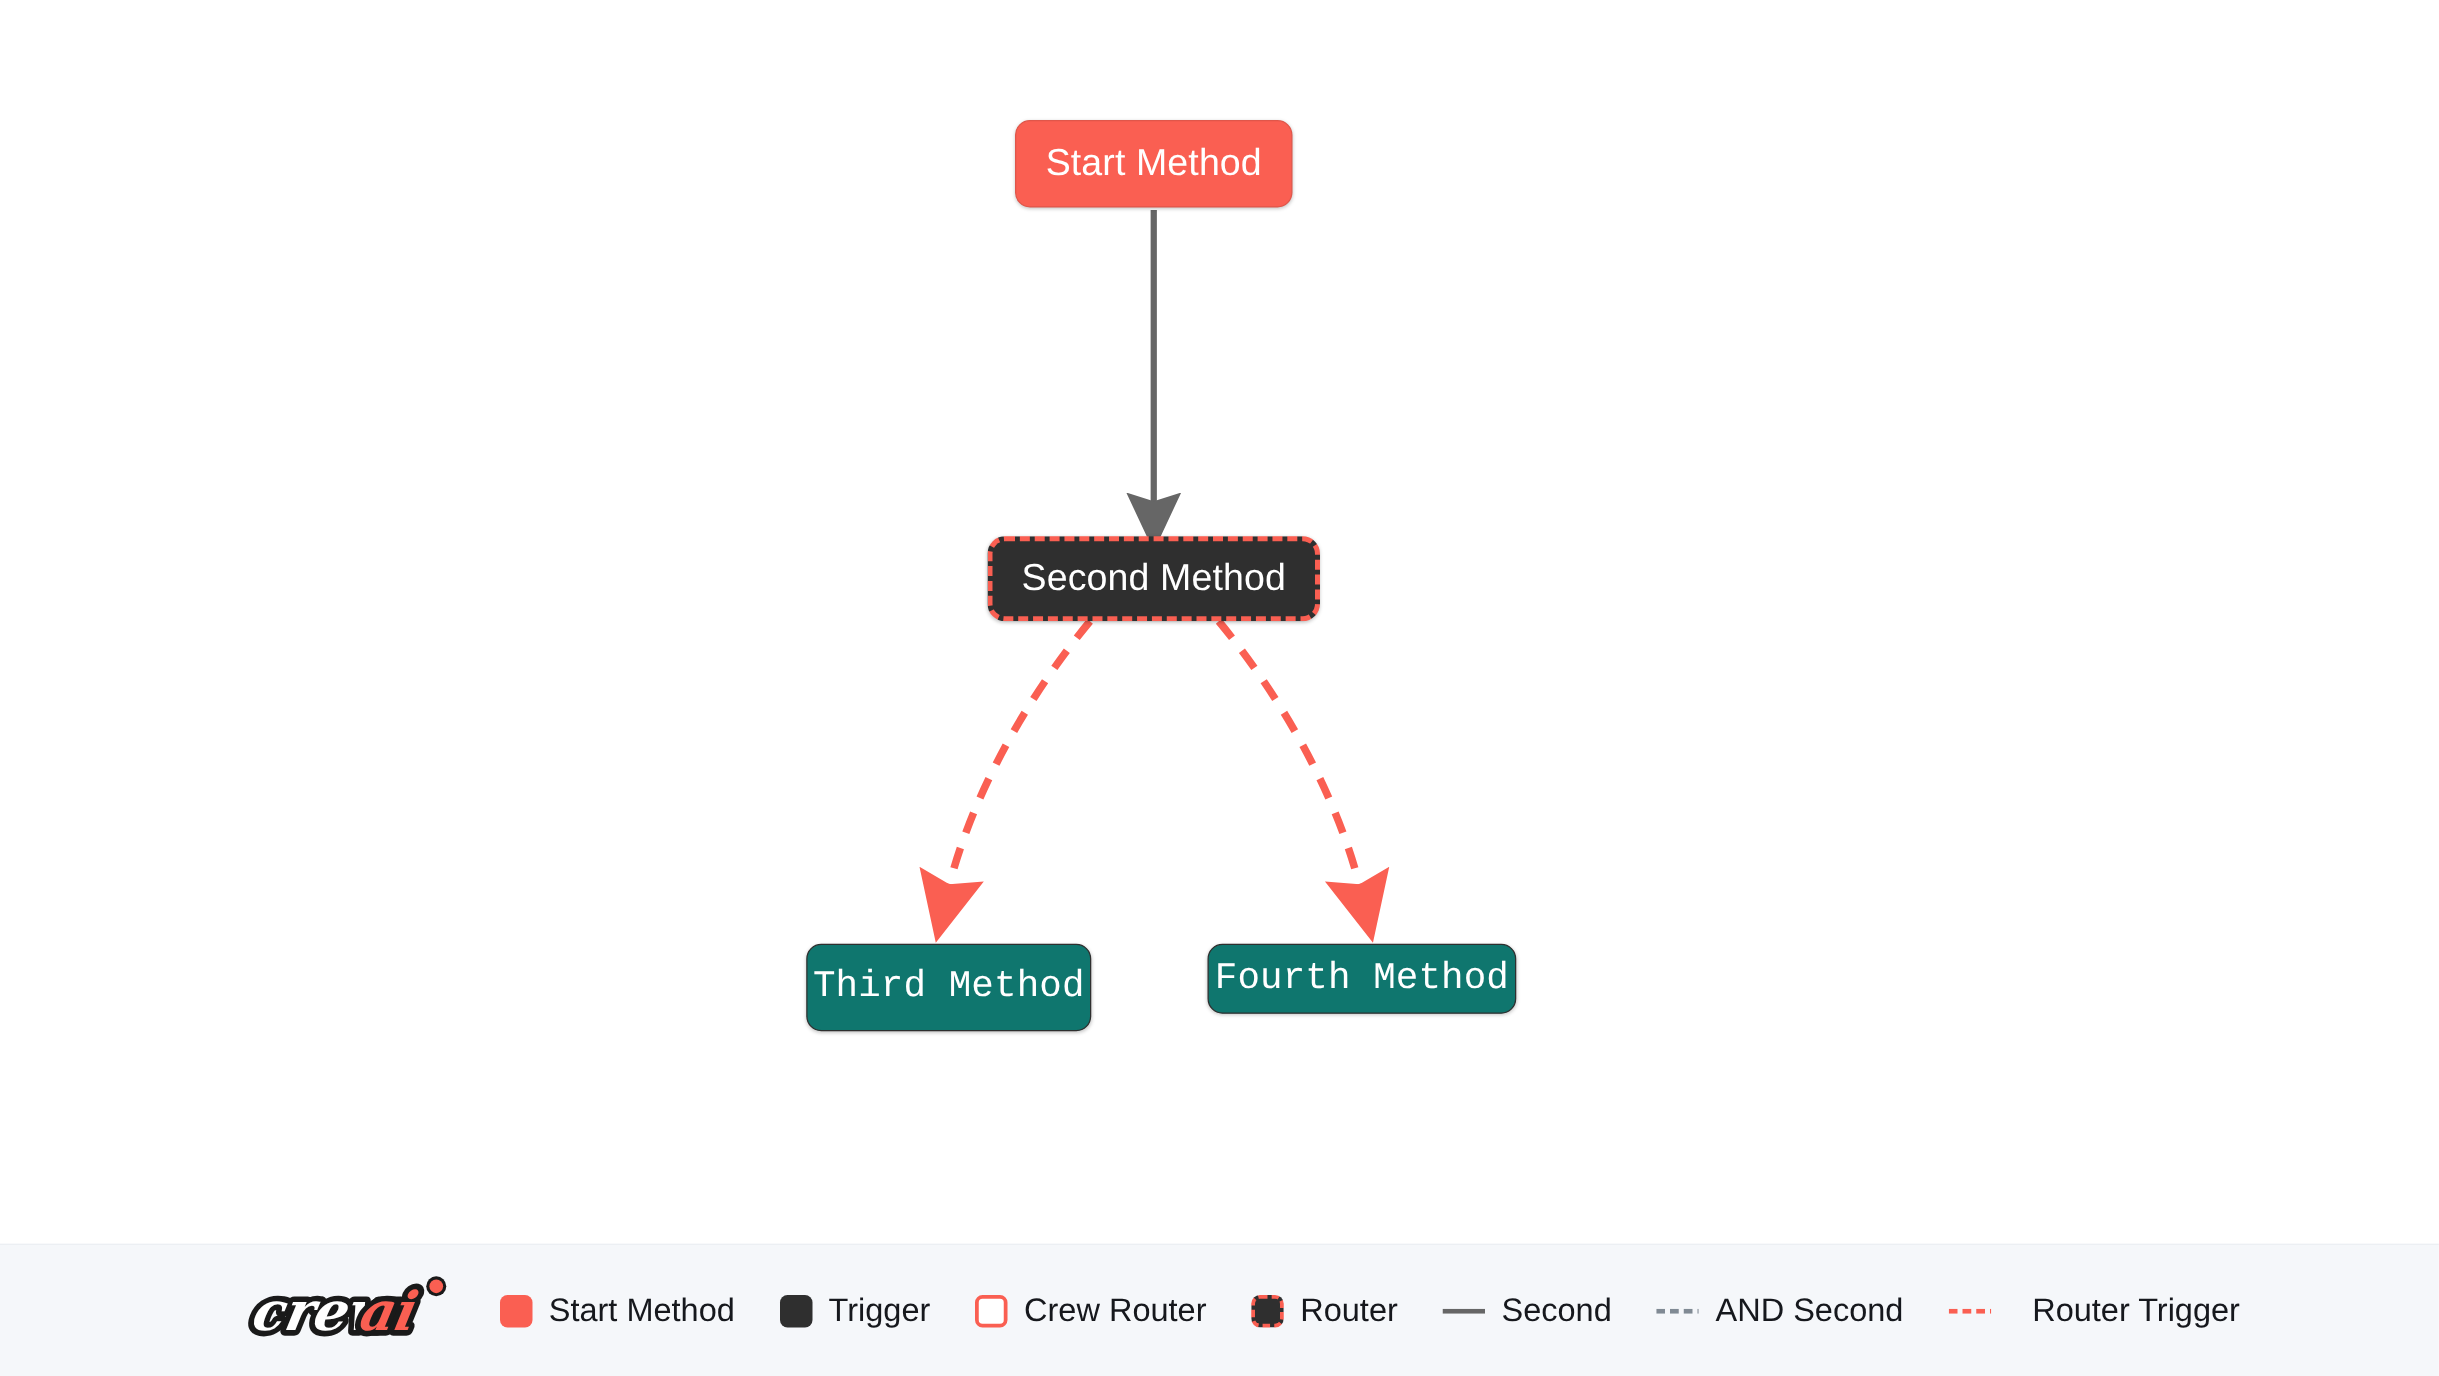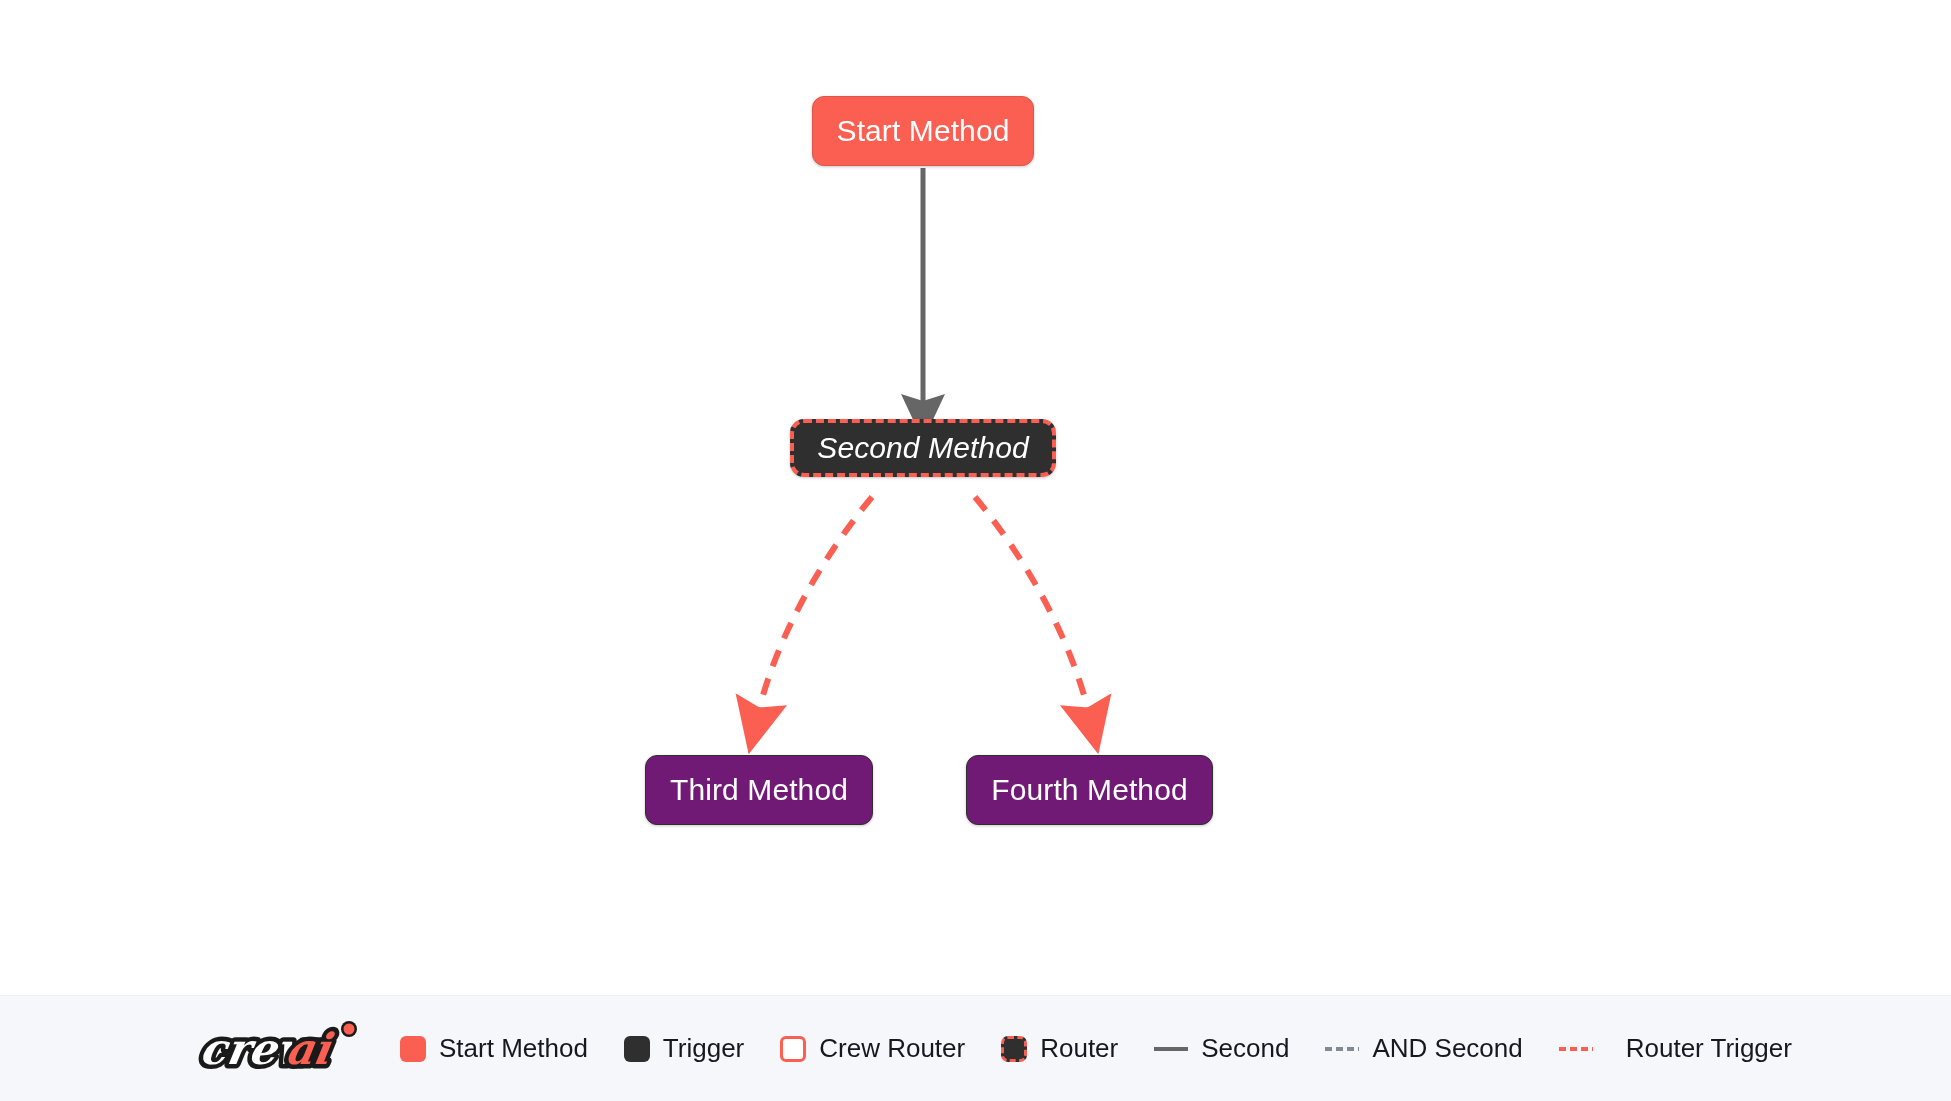--- a/index.html
+++ b/index.html
@@ -47,34 +47,35 @@
     box-shadow: 0 1px 3px rgba(0,0,0,0.22);
     cursor: pointer;
   }
   .node-label { pointer-events: none; }
 
   .node.start {
     background: #fa5f52;
     border: 1px solid #e0564a;
   }
   .node.method {
-    background: #701a75;
+    background: #0f766e;
     border: 1px solid #2f2f2f;
+    font-family: Liberation Mono, monospace;
   }
   .node.router {
     background: #2f2f2f;
     border: 4px dashed #fa5f52;
     border-radius: 14px;
   }
 
   
   #node-start        { left: 812px;  top: 96px;  width: 222px; height: 70px; }
-  #node-second       { left: 790px;  top: 419px; width: 266px; height: 58px; font-style: italic; }
+  #node-second       { left: 790px;  top: 429px; width: 266px; height: 68px; }
   #node-third        { left: 645px;  top: 755px; width: 228px; height: 70px; }
-  #node-fourth       { left: 966px;  top: 755px; width: 247px; height: 70px; }
+  #node-fourth       { left: 966px;  top: 755px; width: 247px; height: 56px; }
 
   
   #legend-bar {
     position: absolute;
     left: 0;
     top: 995px;
     width: 1951px;
     height: 106px;
     background: #f5f7fa;
     border-top: 1px solid #eceff3;

